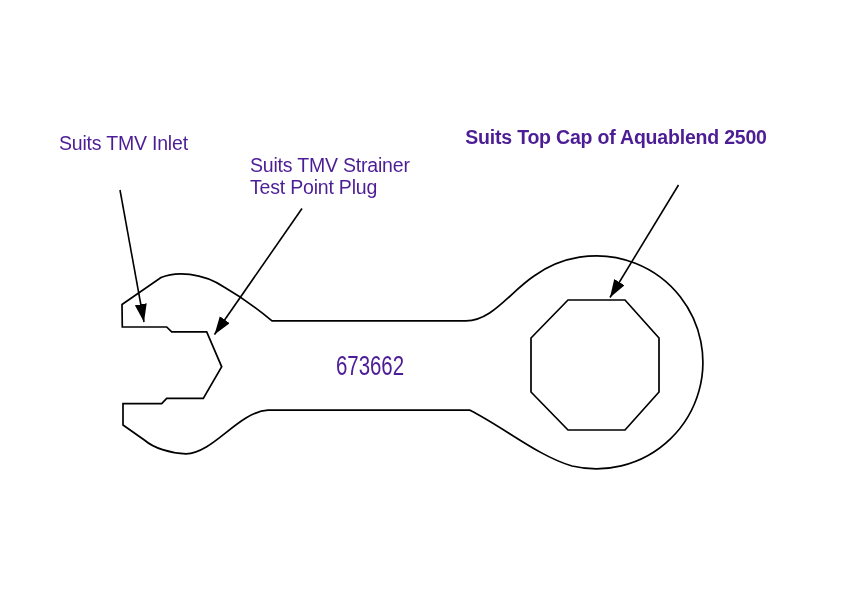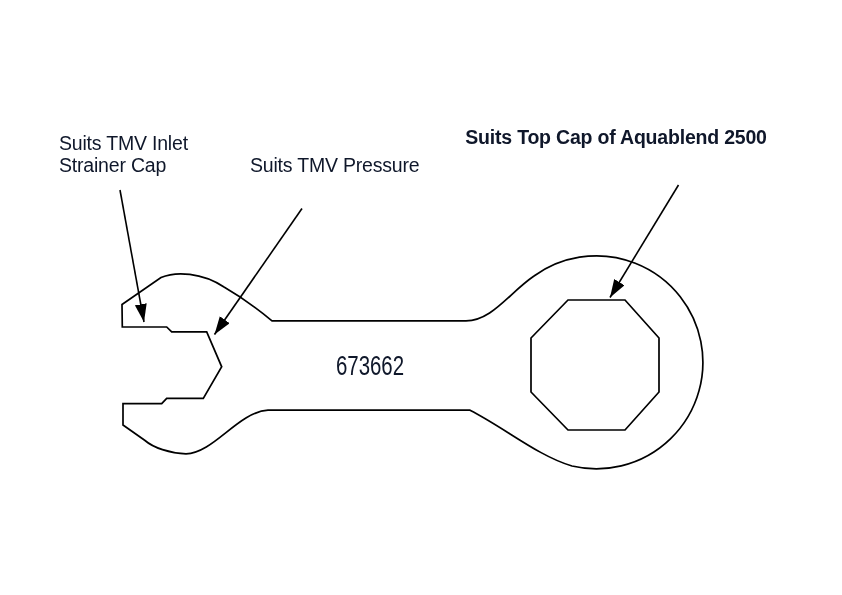--- a/index.html
+++ b/index.html
@@ -7,21 +7,21 @@
     padding: 0;
     background: #ffffff;
   }
   .canvas {
     position: relative;
     width: 842px;
     height: 595px;
     background: #ffffff;
     overflow: hidden;
     font-family: "Liberation Sans", sans-serif;
-    color: #0f172a;
+    color: #4c1d95;
   }
   .diagram-svg {
     position: absolute;
     left: 0;
     top: 0;
   }
   .callout {
     position: absolute;
     font-size: 19.5px;
     line-height: 21.5px;
@@ -80,25 +80,25 @@
 
     <path d="M 568,300 L 625,300 L 659,338 L 659,392 L 625,430 L 568,430 L 531,392 L 531,338 Z" fill="none" stroke="#000000" stroke-width="1.7"></path>
 
     <line x1="120" y1="190" x2="144" y2="322" stroke="#000000" stroke-width="1.6" marker-end="url(#arrowhead)"></line>
     <line x1="302" y1="208.5" x2="214.5" y2="334.5" stroke="#000000" stroke-width="1.6" marker-end="url(#arrowhead)"></line>
     <line x1="678.5" y1="185" x2="610" y2="297.5" stroke="#000000" stroke-width="1.6" marker-end="url(#arrowhead)"></line>
   </svg>
 
   <div class="callout" style="left:59px; top:133px;">
     <div>Suits TMV Inlet</div>
-    <div>Strainer Cap</div>
   </div>
 
   <div class="callout" style="left:250px; top:155px;">
-    <div>Suits TMV Pressure</div>
+    <div>Suits TMV Strainer</div>
+    <div>Test Point Plug</div>
   </div>
 
   <div class="callout centered" style="left:454px; top:127px; width:324px;font-weight:bold;">
     <div>Suits Top Cap of Aquablend 2500</div>
   </div>
 
   <div class="part-number">673662</div>
 
 </div>
 

